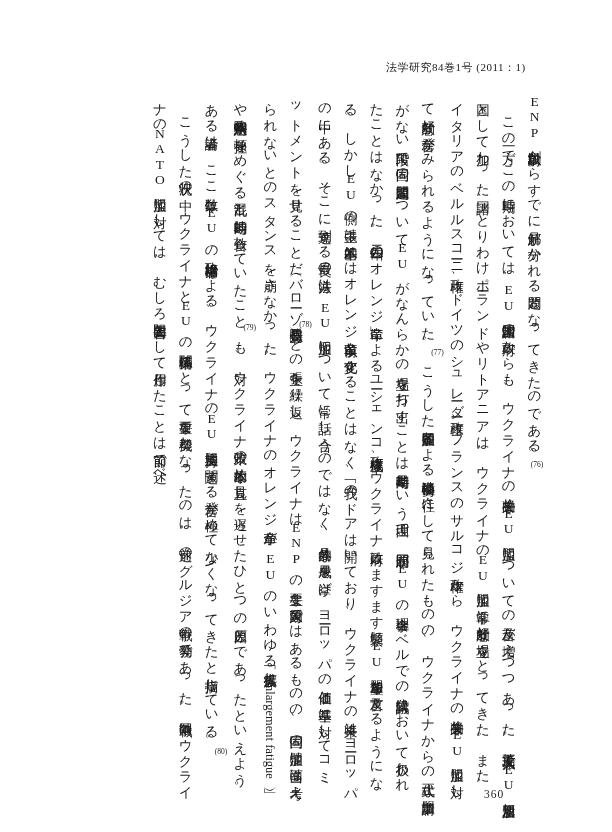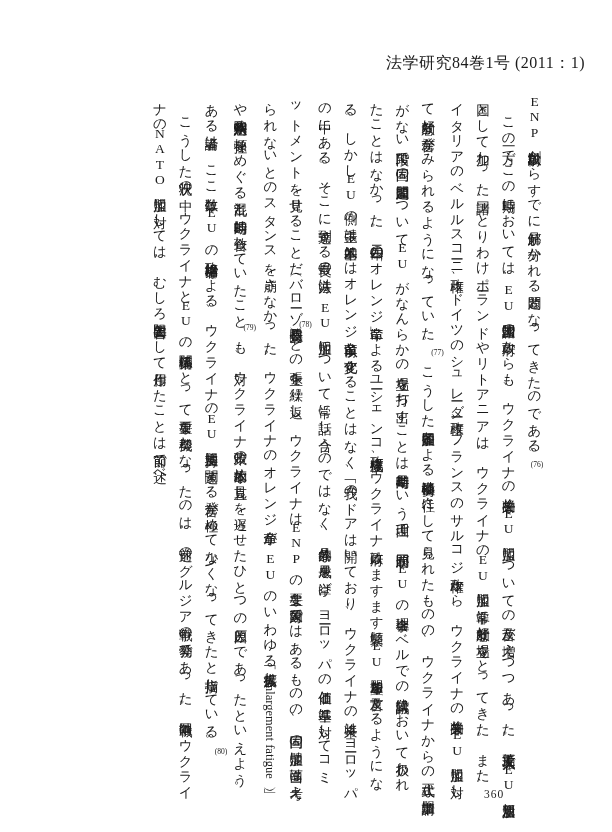--- a/index.html
+++ b/index.html
@@ -8,23 +8,23 @@
     width: 612px;
     height: 832px;
     margin: 0 auto;
     background: #ffffff;
     overflow: hidden;
     font-family: "Liberation Serif", "DejaVu Serif", serif;
     color: #1b1b1b;
   }
   .running-header {
     position: absolute;
-    top: 53px;
+    top: 60px;
     left: 386px;
-    font-size: 16px;
+    font-size: 11px;
     letter-spacing: 0.5px;
     white-space: nowrap;
   }
   .article-body {
     position: absolute;
     top: 94px;
     right: 65px;
     height: 700px;
     writing-mode: vertical-rl;
     text-orientation: mixed;

